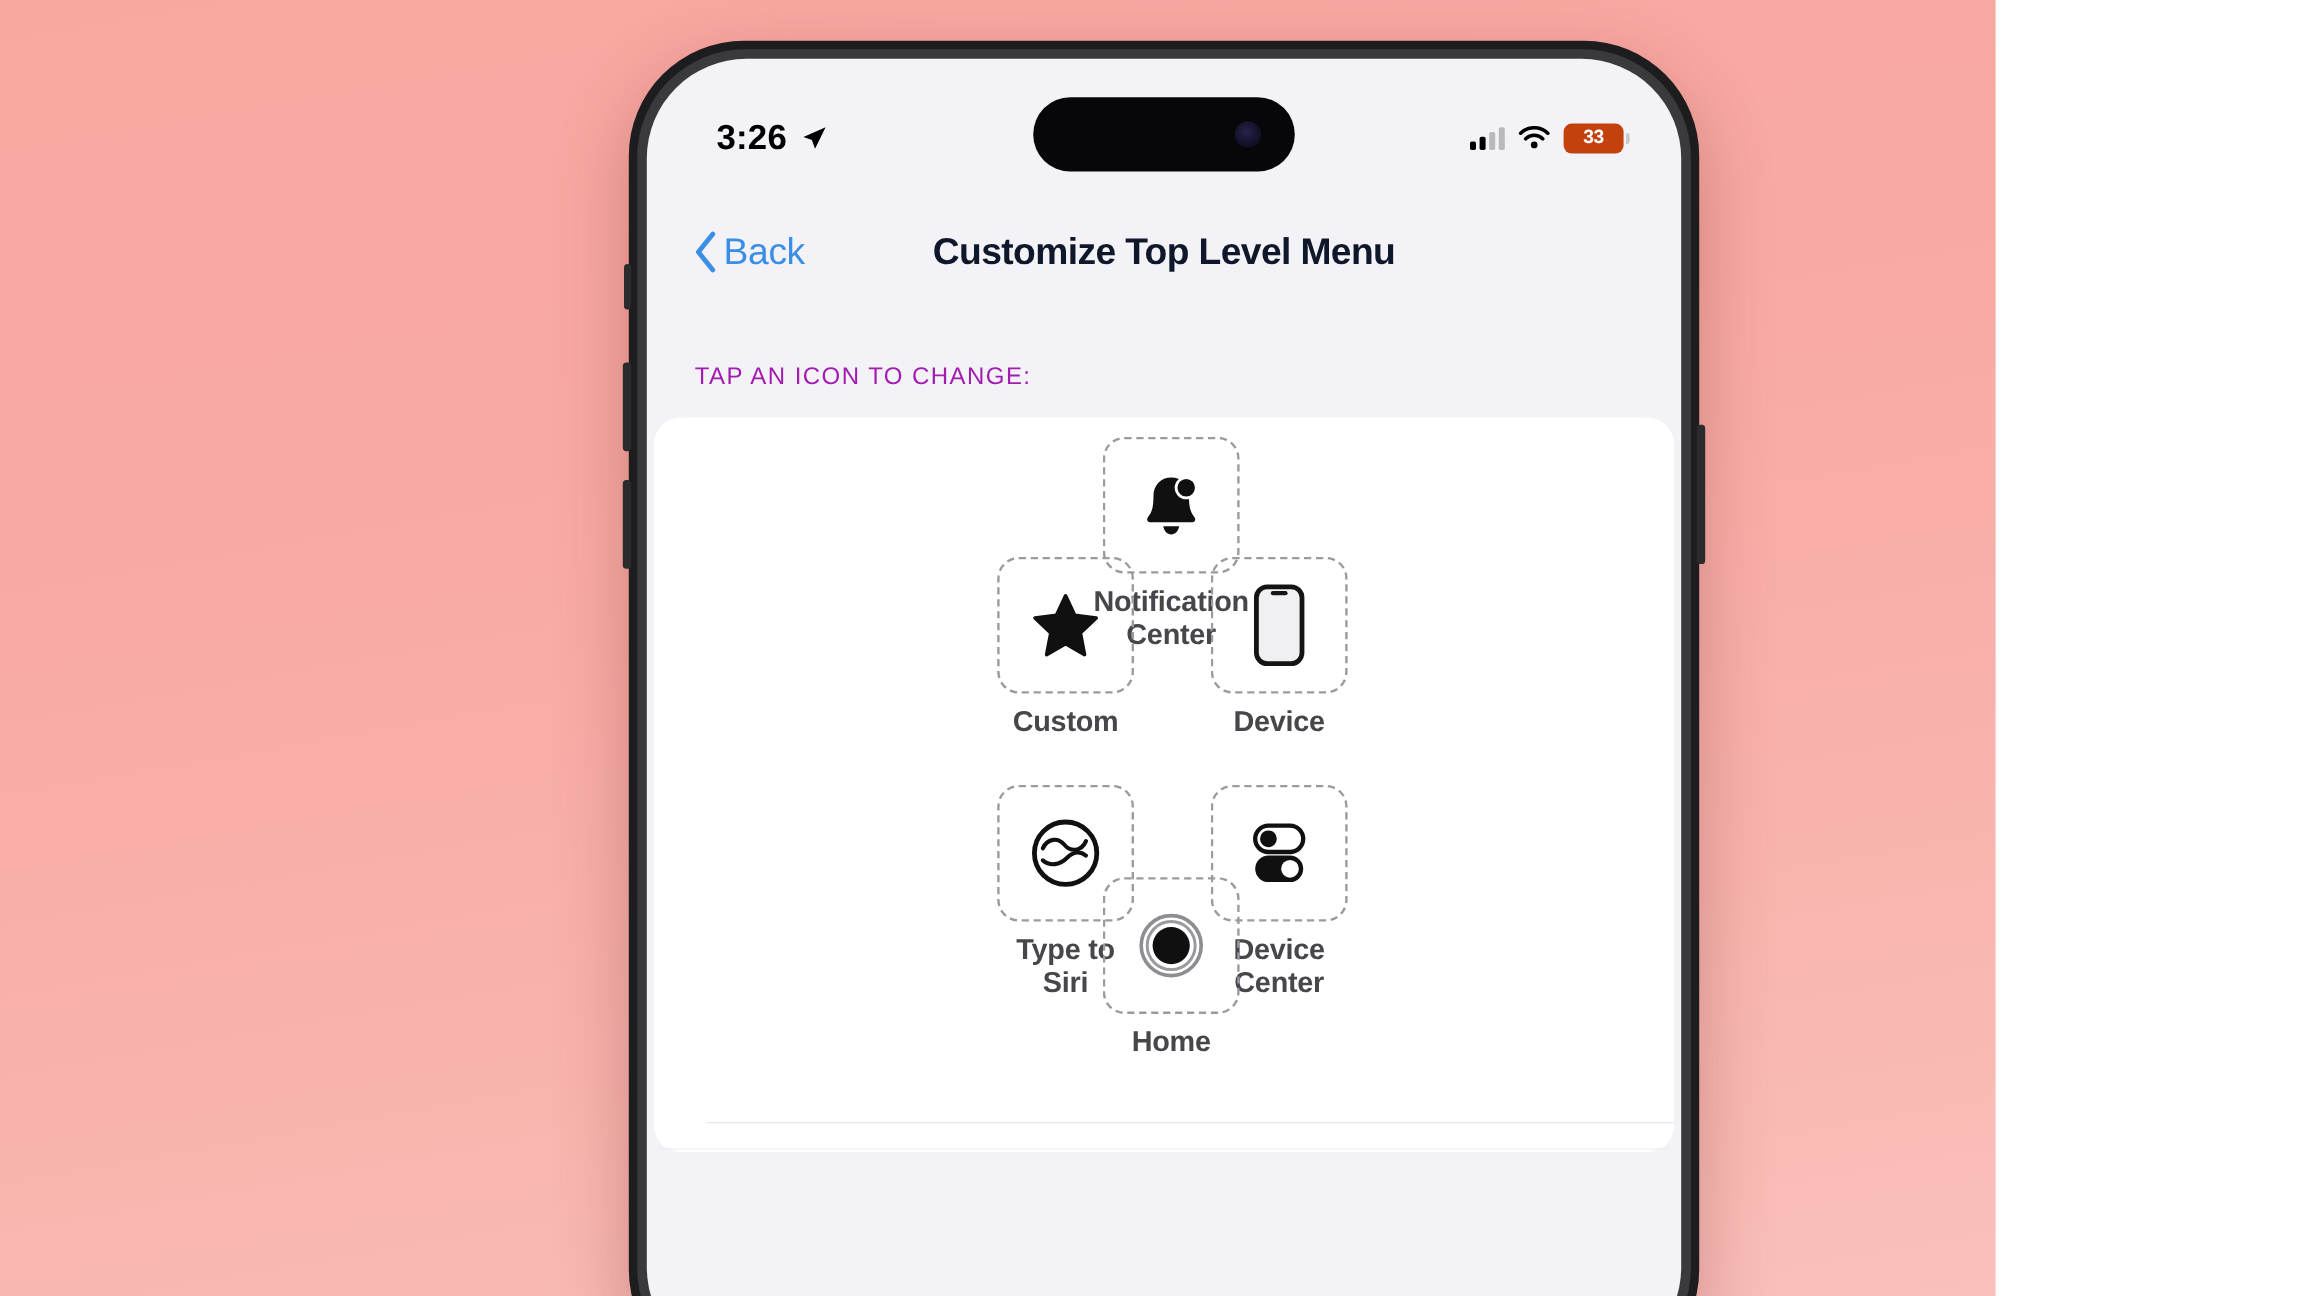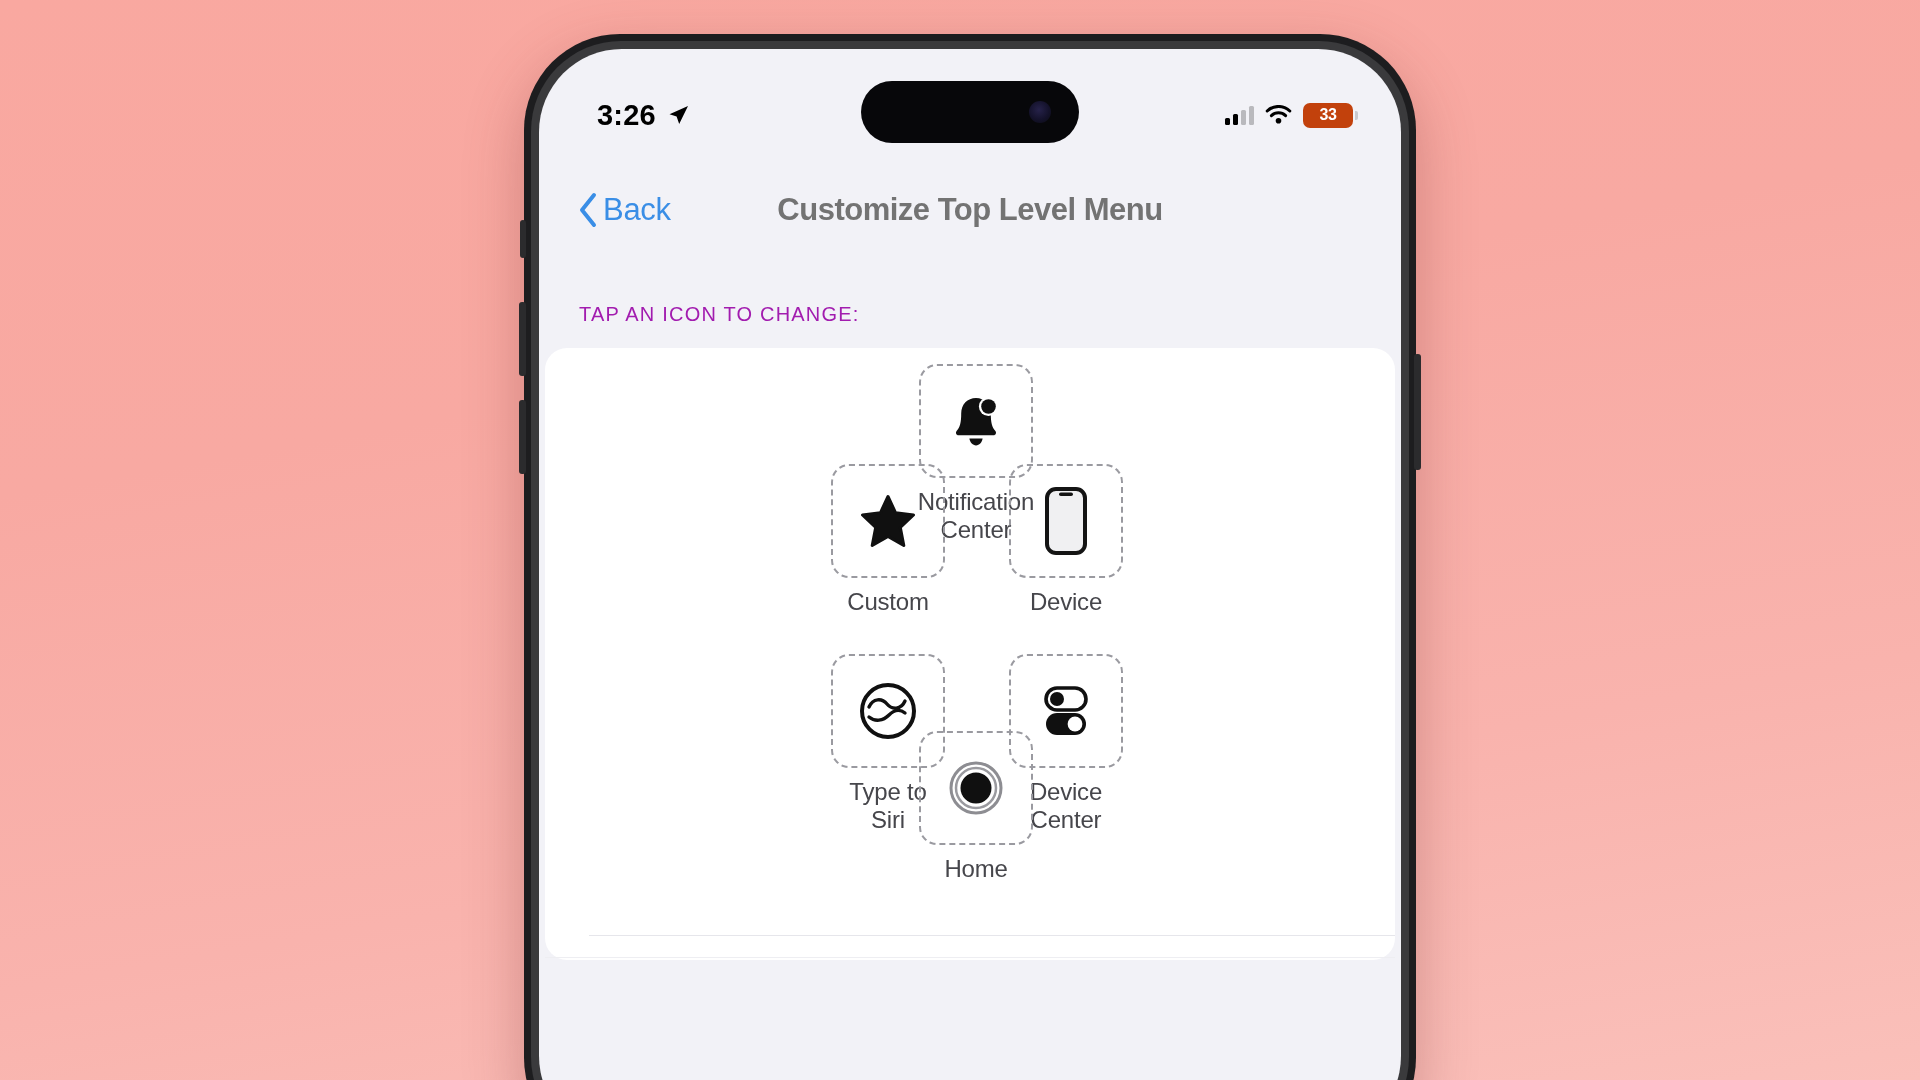--- a/index.html
+++ b/index.html
@@ -4,21 +4,21 @@
 <style>
   * { margin:0; padding:0; box-sizing:border-box; }
   html, body {
     width:1920px; height:1080px;
     overflow:hidden;
     font-family:"Liberation Sans", sans-serif;
   }
   
   #backdrop {
     position:relative;
-    width:1920px; height:1080px;
+    width:1663px; height:1080px;
     background:linear-gradient(170deg,#f9a8a0 0%,#f8a9a2 35%,#f9b3ad 70%,#fac0ba 100%);
   }
   
   #phone {
     position:absolute;
     left:524px; top:34px;
     width:892px; height:1120px;
     background:#1d1d1f;
     border-radius:96px;
     box-shadow:0 22px 60px rgba(120,40,40,.30);
@@ -90,40 +90,40 @@
     display:flex; align-items:center; z-index:4;
   }
   #back-button {
     display:flex; align-items:center; gap:4px;
     margin-left:38px; cursor:pointer;text-align:center;
   }
   #back-label { font-size:31px; color:#3a8ee6; letter-spacing:-.3px; }
   #nav-title {
     position:absolute; left:50%; top:50%;
     transform:translate(-50%,-50%);
-    font-size:31px; font-weight:700; color:#737373; letter-spacing:-.5px;
+    font-size:31px; font-weight:700; color:#0f172a; letter-spacing:-.5px;
     white-space:nowrap;
   }
 
   
   #content { position:absolute; top:200px; left:0; width:862px; height:890px; }
   #section-header {
     font-size:20px; color:#a21caf; letter-spacing:1.2px;
     padding:54px 0 22px 40px;
   }
   #icon-card {
     margin:0 6px 0 6px;
     background:#fff;
     border-radius:22px;
     height:612px;
     position:relative;
   }
 
   
-  .icon-tile { position:absolute; width:130px; text-align:center; cursor:pointer; }
+  .icon-tile { position:absolute; width:130px; text-align:center; cursor:pointer;font-weight:bold; }
   .tile-box {
     width:114px; height:114px; margin:0 auto;
     border:2.5px dashed #9a9aa0;
     border-radius:18px;
     display:flex; align-items:center; justify-content:center;
   }
   .tile-label {
     margin-top:10px;
     font-size:24px; color:#46464b; line-height:1.16; letter-spacing:-.2px;
   }

